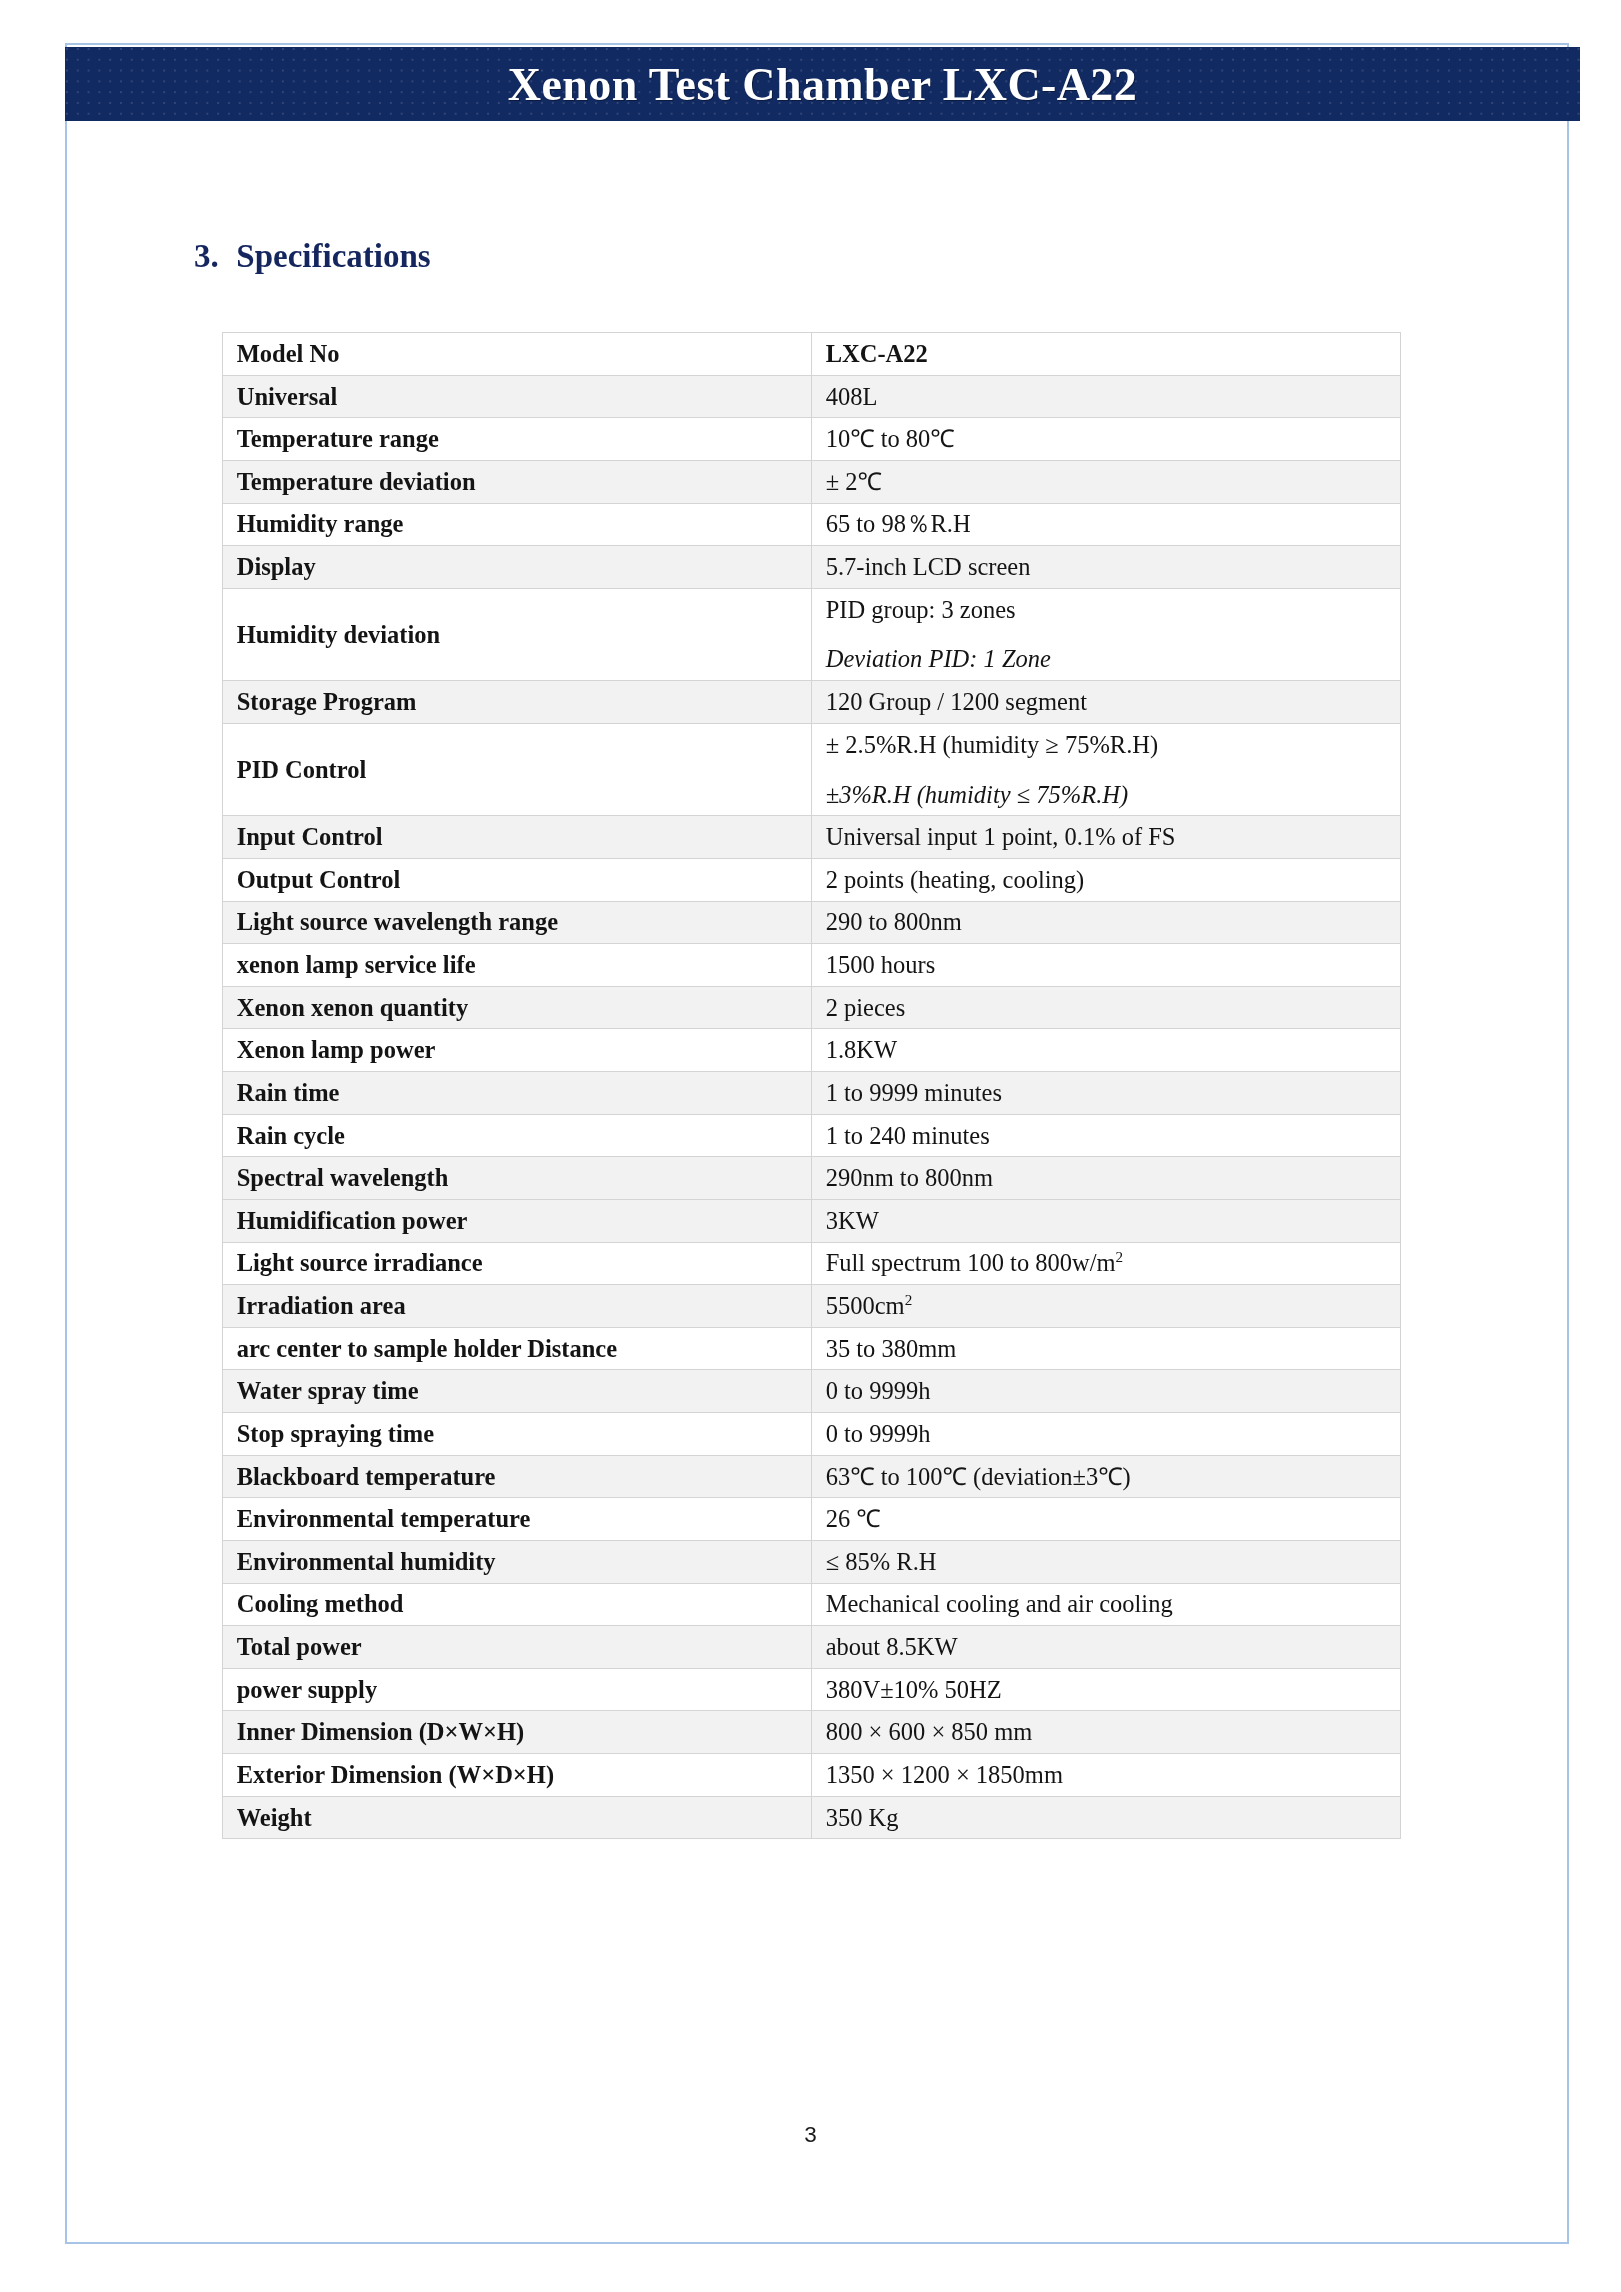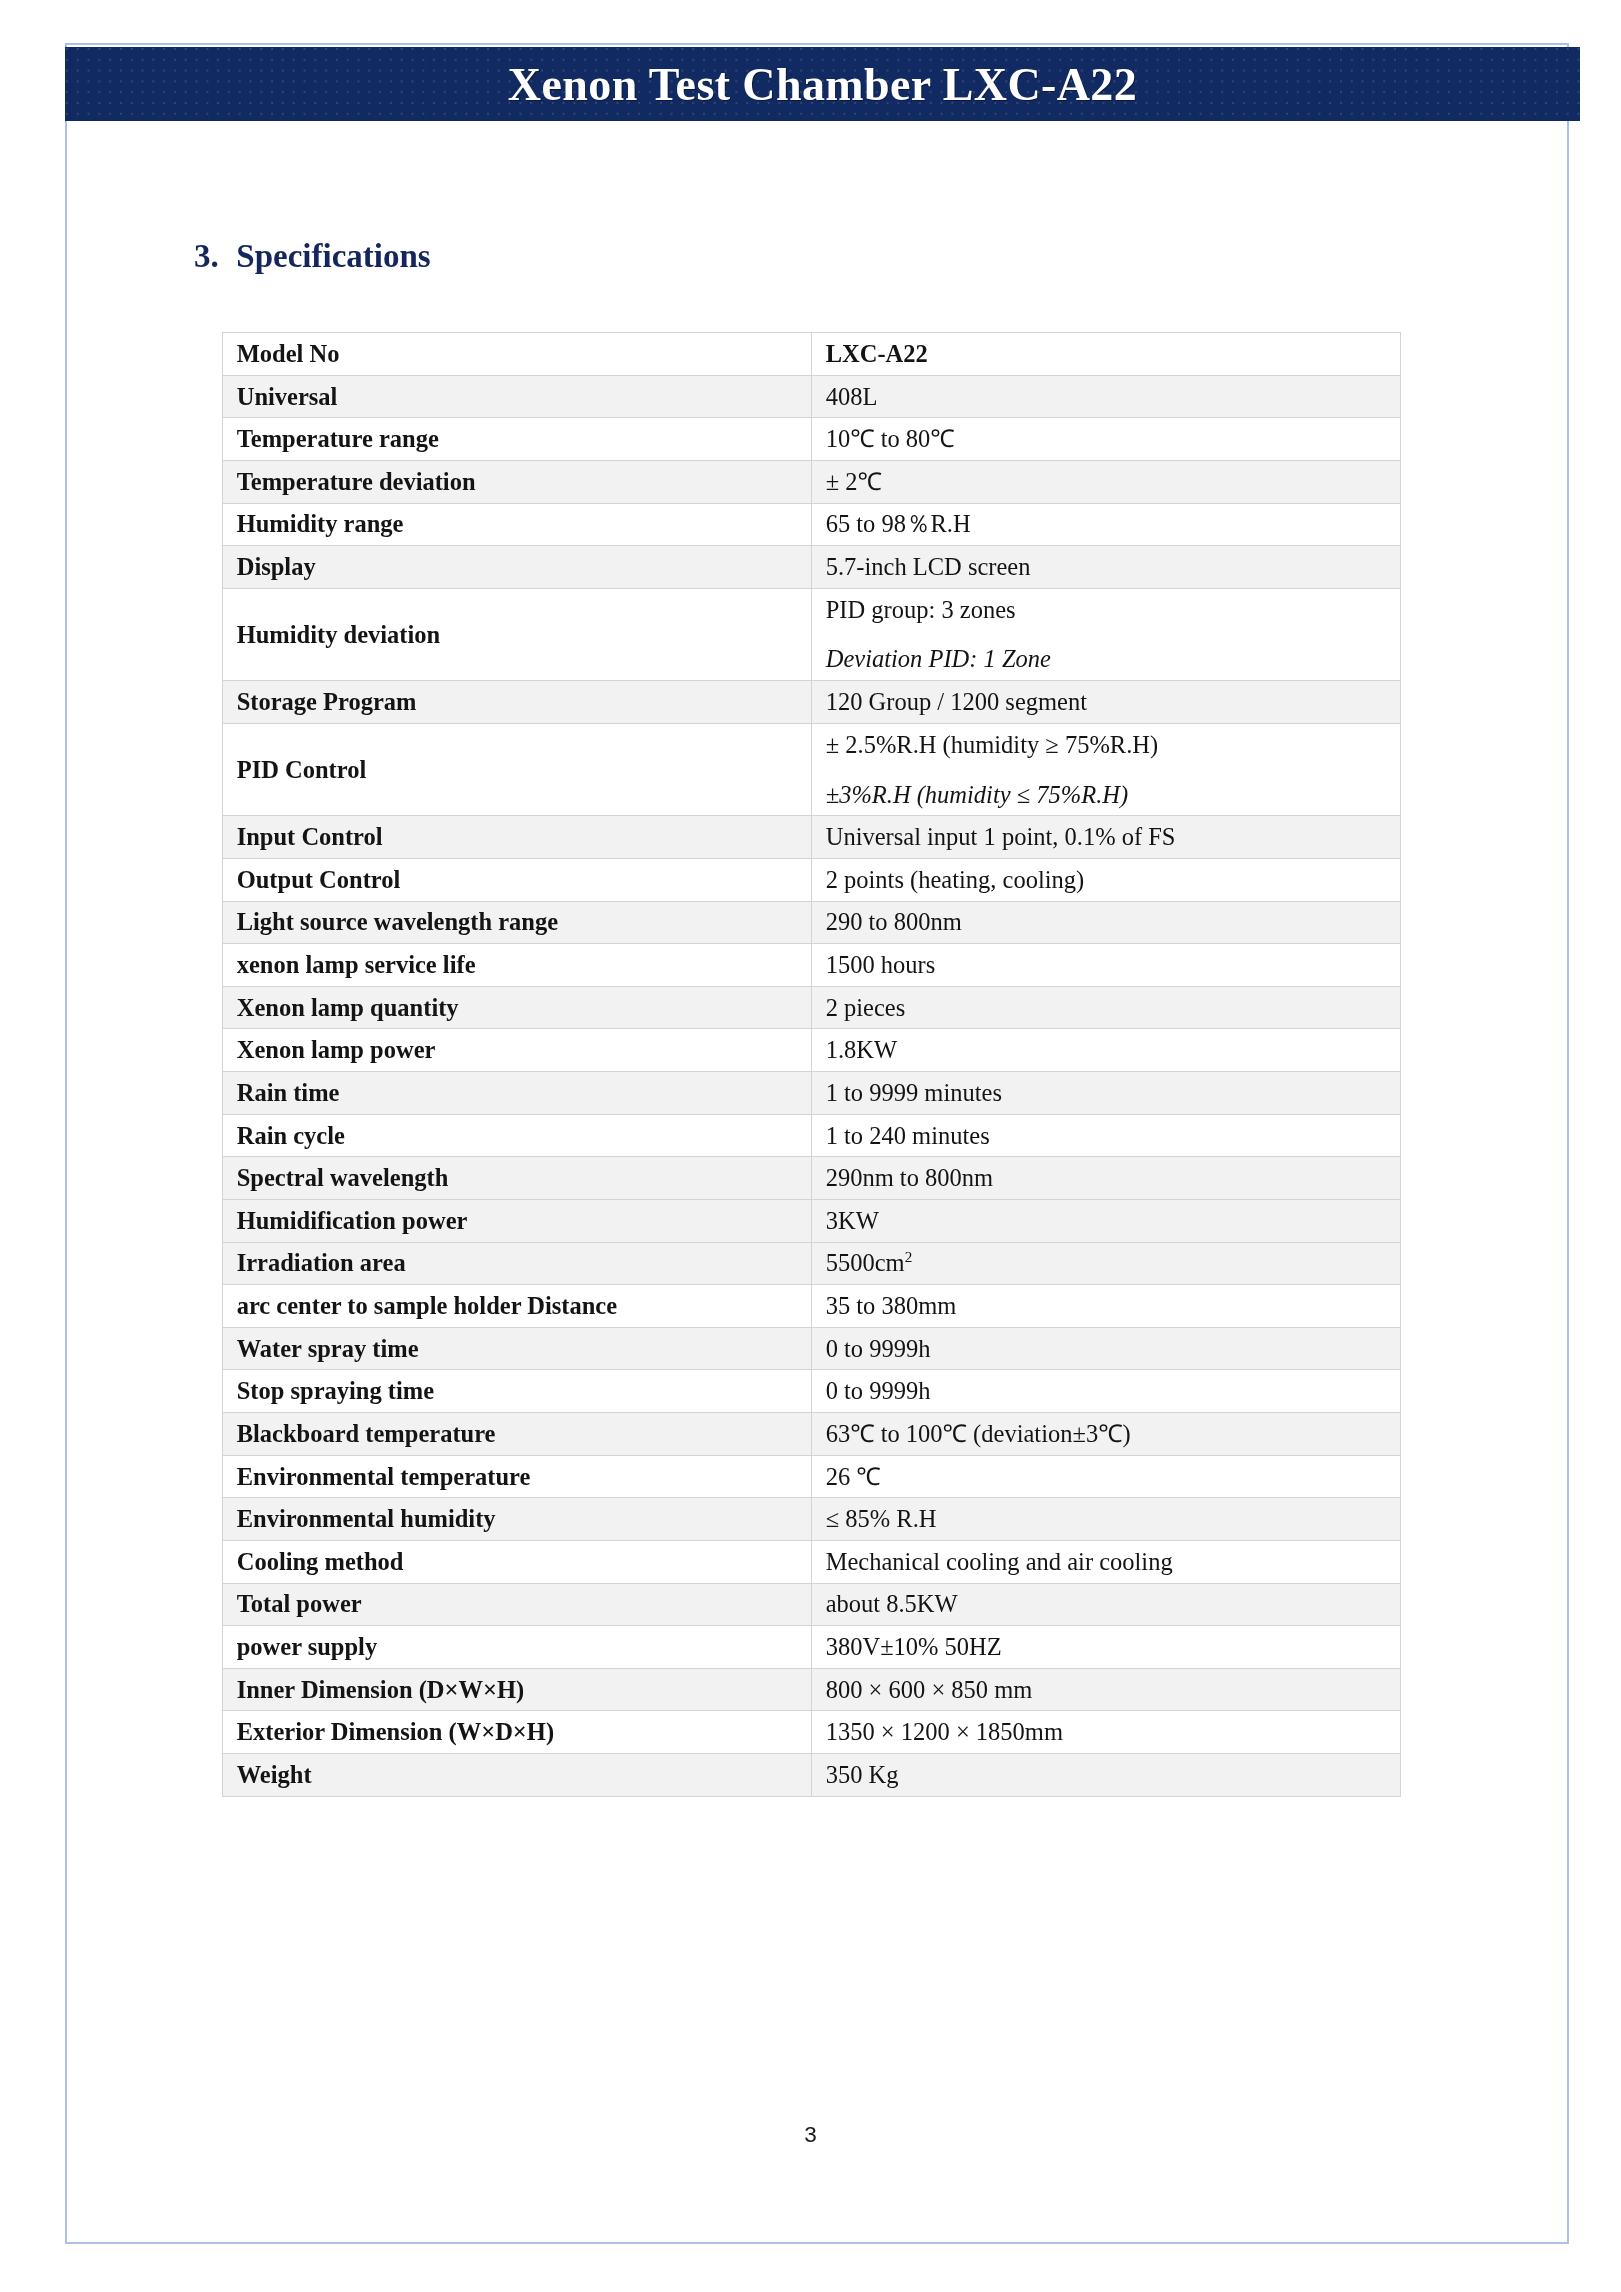--- a/index.html
+++ b/index.html
@@ -218,21 +218,21 @@
           <span class="line">290 to 800nm</span>
         </td>
       </tr>
       <tr>
         <td class="label">xenon lamp service life</td>
         <td class="value">
           <span class="line">1500 hours</span>
         </td>
       </tr>
       <tr class="alt">
-        <td class="label">Xenon lamp quantity</td>
+        <td class="label">Xenon xenon quantity</td>
         <td class="value">
           <span class="line">2 pieces</span>
         </td>
       </tr>
       <tr>
         <td class="label">Xenon lamp power</td>
         <td class="value">
           <span class="line">1.8KW</span>
         </td>
       </tr>
@@ -251,20 +251,26 @@
       <tr class="alt">
         <td class="label">Spectral wavelength</td>
         <td class="value">
           <span class="line">290nm to 800nm</span>
         </td>
       </tr>
       <tr class="alt">
         <td class="label">Humidification power</td>
         <td class="value">
           <span class="line">3KW</span>
+        </td>
+      </tr>
+      <tr>
+        <td class="label">Light source irradiance</td>
+        <td class="value">
+          <span class="line">Full spectrum 100 to 800w/m<sup>2</sup></span>
         </td>
       </tr>
       <tr class="alt">
         <td class="label">Irradiation area</td>
         <td class="value">
           <span class="line">5500cm<sup>2</sup></span>
         </td>
       </tr>
       <tr>
         <td class="label">arc center to sample holder Distance</td>

